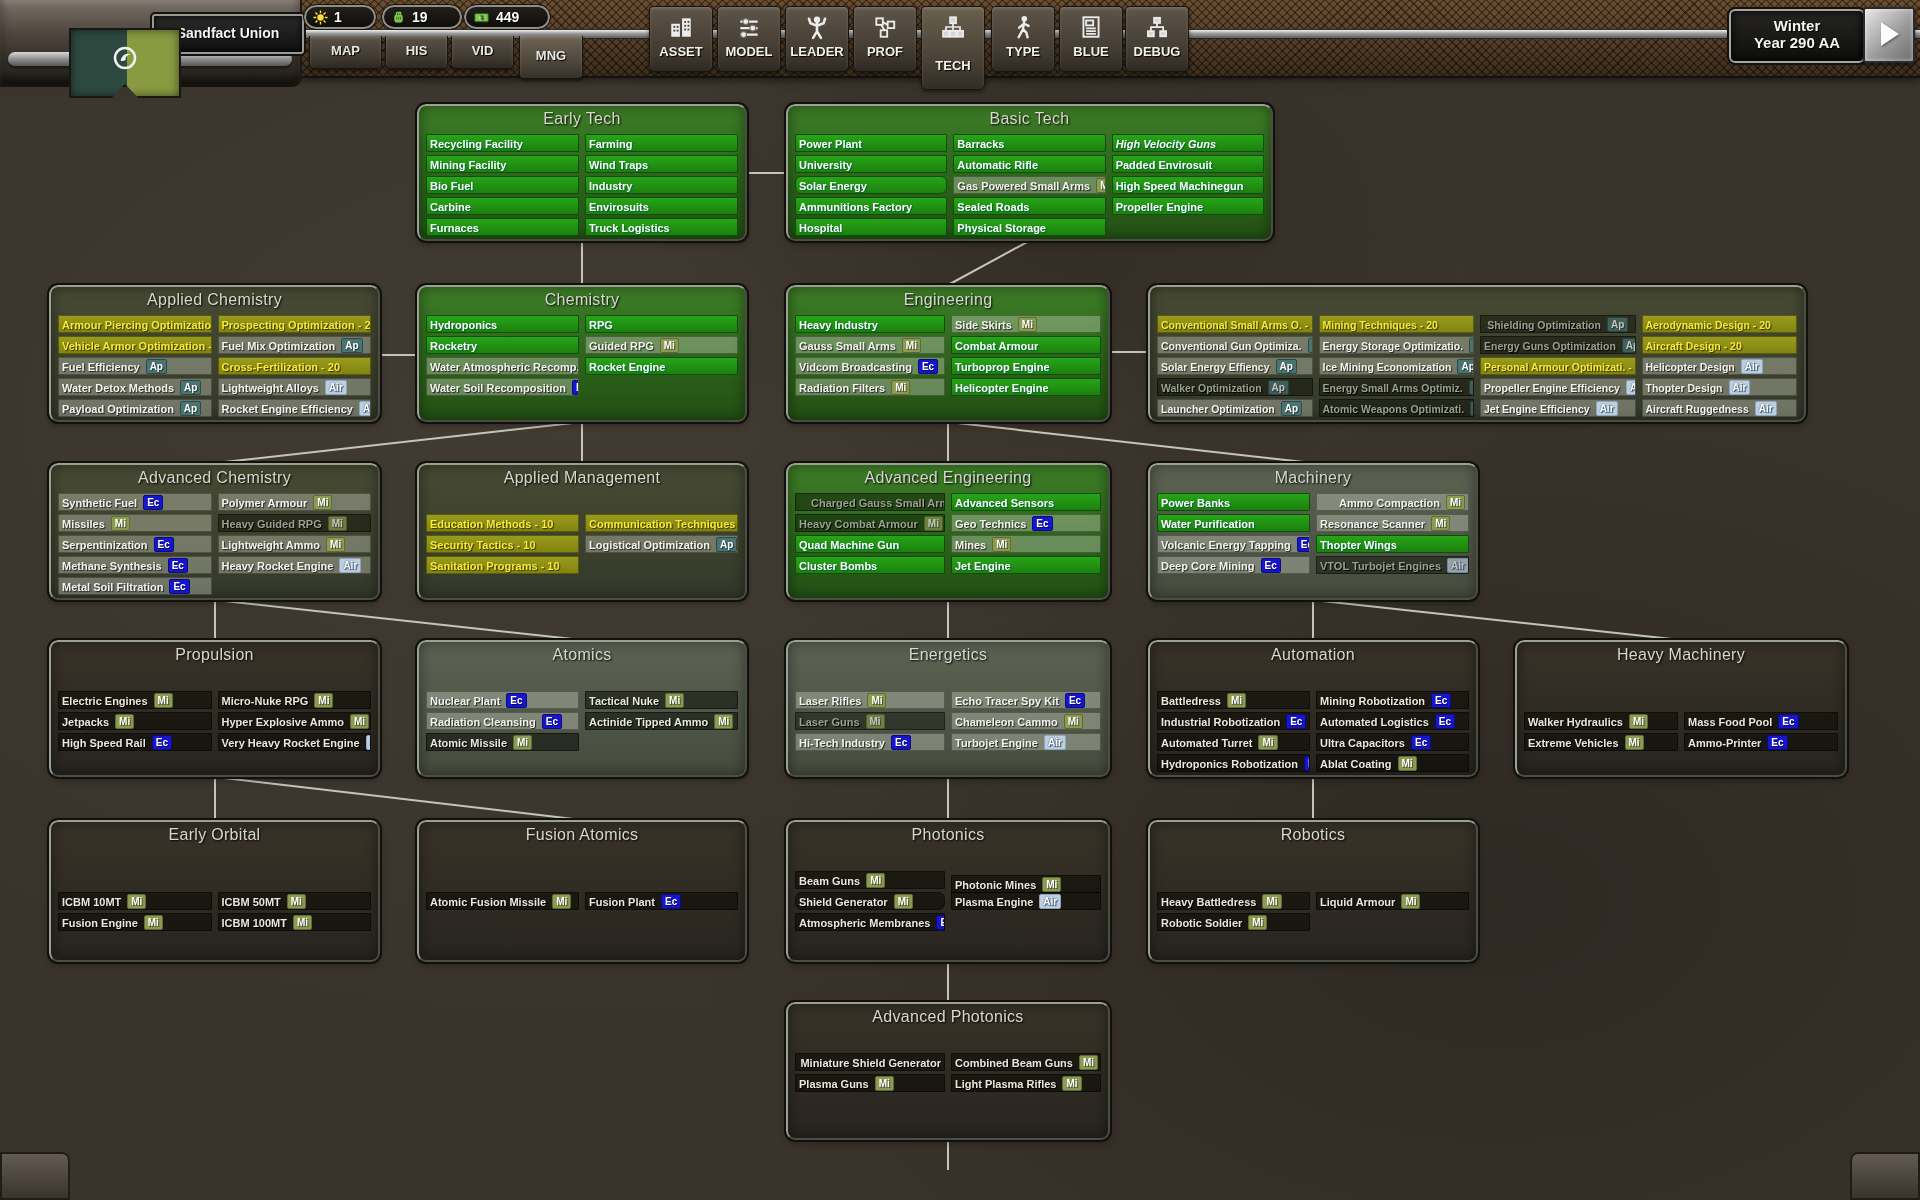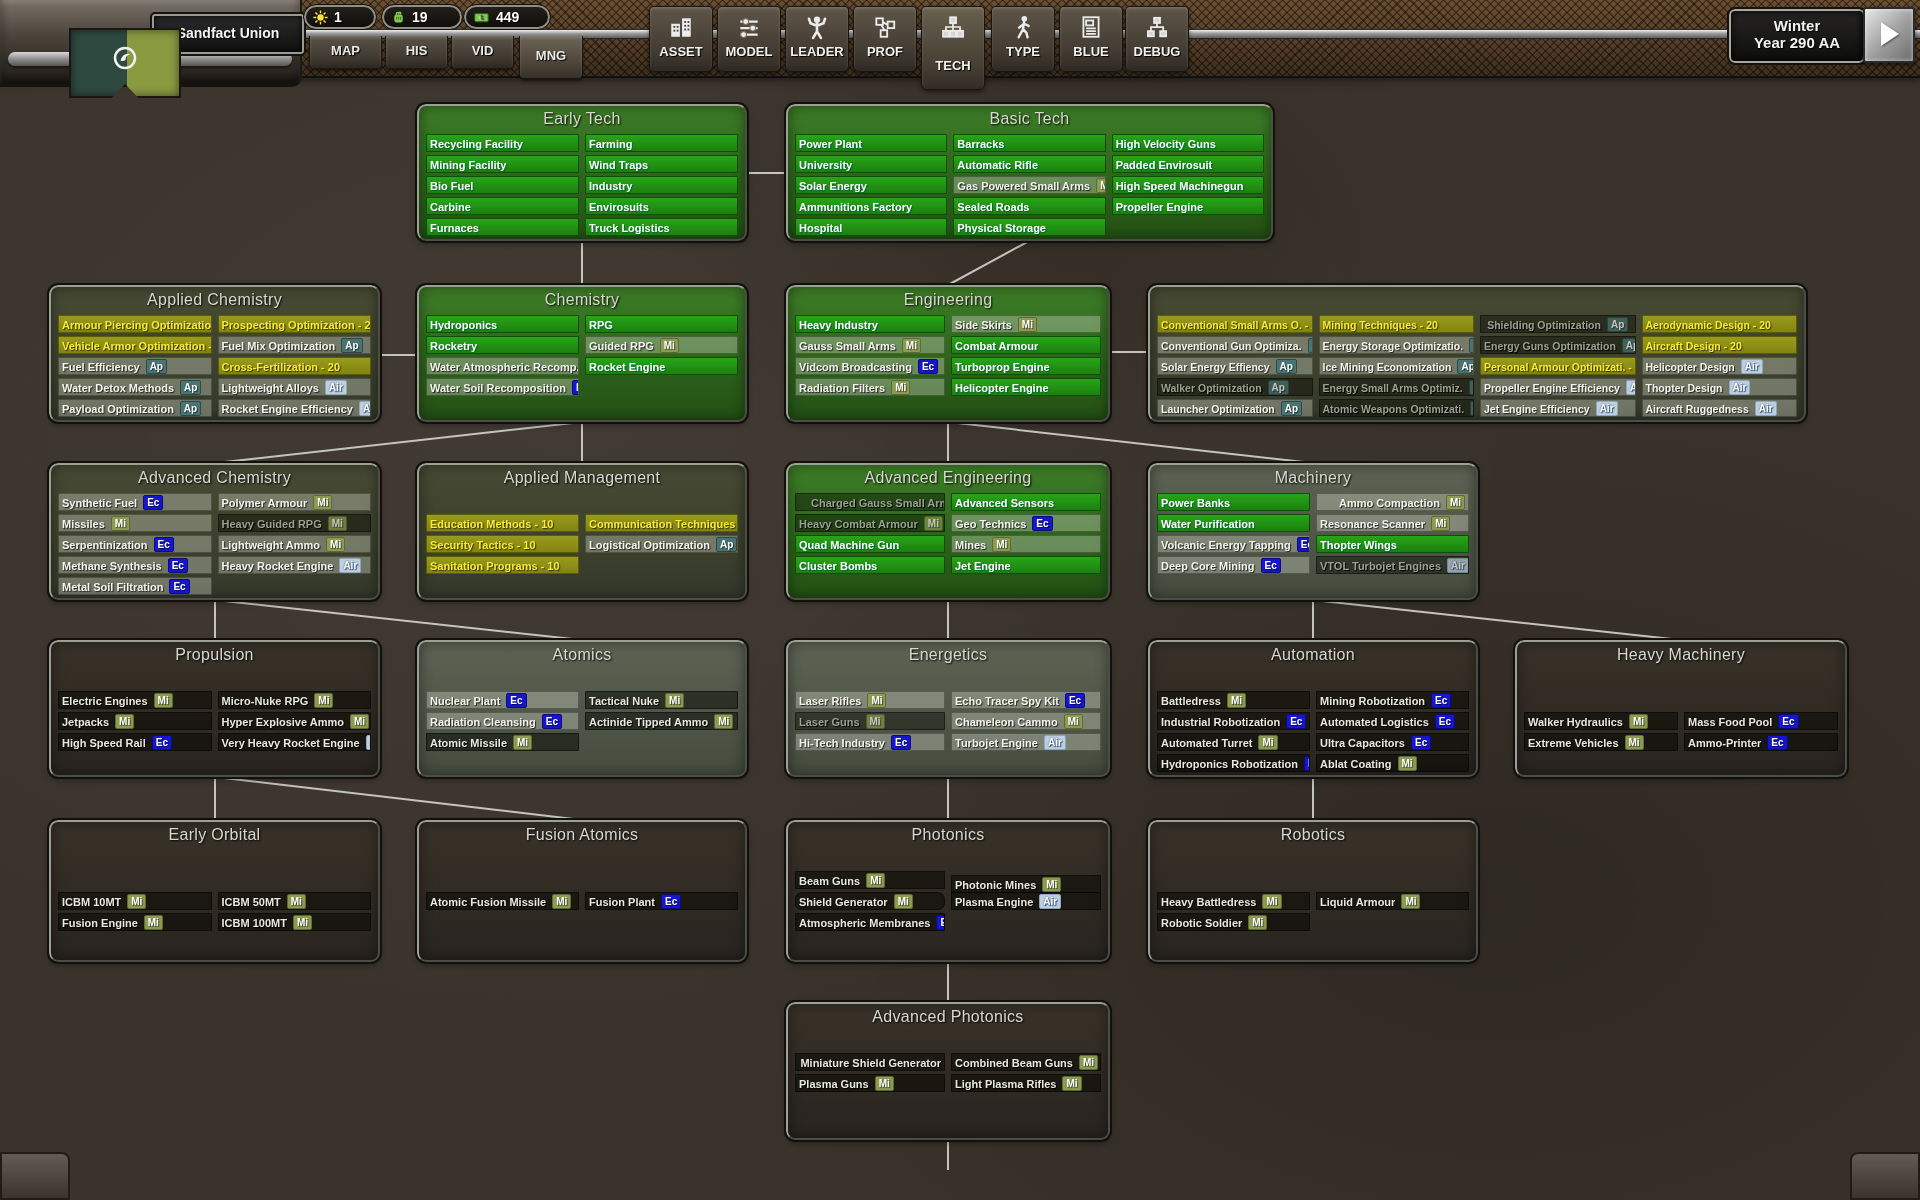--- a/index.html
+++ b/index.html
@@ -272,29 +272,29 @@
         <div class="row res" style="left: 166px; top: 28px; width: 153px;"><span>Farming</span></div>
         <div class="row res" style="left: 166px; top: 49px; width: 153px;"><span>Wind Traps</span></div>
         <div class="row res" style="left: 166px; top: 70px; width: 153px;"><span>Industry</span></div>
         <div class="row res" style="left: 166px; top: 91px; width: 153px;"><span>Envirosuits</span></div>
         <div class="row res" style="left: 166px; top: 112px; width: 153px;"><span>Truck Logistics</span></div>
       </div>
       <div class="panel green" data-cols="3" style="left: 786px; top: 104px; width: 487px; height: 137px;">
         <div class="ptitle">Basic Tech</div>
         <div class="row res" style="left: 7px; top: 28px; width: 152.333px;"><span>Power Plant</span></div>
         <div class="row res" style="left: 7px; top: 49px; width: 152.333px;"><span>University</span></div>
-        <div class="row res" style="left: 7px; top: 70px; width: 152.333px;"><span>Solar Energy</span></div>
+        <div class="row res" style="left: 7px; top: 70px; width: 152.333px; border-radius: 6px;"><span>Solar Energy</span></div>
         <div class="row res" style="left: 7px; top: 91px; width: 152.333px;"><span>Ammunitions Factory</span></div>
         <div class="row res" style="left: 7px; top: 112px; width: 152.333px;"><span>Hospital</span></div>
         <div class="row res" style="left: 165.333px; top: 28px; width: 152.333px;"><span>Barracks</span></div>
         <div class="row res" style="left: 165.333px; top: 49px; width: 152.333px;"><span>Automatic Rifle</span></div>
         <div class="row avail" style="left: 165.333px; top: 70px; width: 152.333px;"><span>Gas Powered Small Arms</span><span class="tag tag-Mi">Mi</span></div>
         <div class="row res" style="left: 165.333px; top: 91px; width: 152.333px;"><span>Sealed Roads</span></div>
         <div class="row res" style="left: 165.333px; top: 112px; width: 152.333px;"><span>Physical Storage</span></div>
-        <div class="row res" style="left: 323.667px; top: 28px; width: 152.333px;"><span>High Velocity Guns</span></div>
+        <div class="row res" style="left: 323.667px; top: 28px; width: 152.333px; font-style: italic;"><span>High Velocity Guns</span></div>
         <div class="row res" style="left: 323.667px; top: 49px; width: 152.333px;"><span>Padded Envirosuit</span></div>
         <div class="row res" style="left: 323.667px; top: 70px; width: 152.333px;"><span>High Speed Machinegun</span></div>
         <div class="row res" style="left: 323.667px; top: 91px; width: 152.333px;"><span>Propeller Engine</span></div>
       </div>
       <div class="panel olive" data-cols="2" style="left: 49px; top: 285px; width: 331px; height: 137px;">
         <div class="ptitle">Applied Chemistry</div>
         <div class="row prog" style="left: 7px; top: 28px; width: 153.5px;"><span>Armour Piercing Optimizatio. - 10</span></div>
         <div class="row prog" style="left: 7px; top: 49px; width: 153.5px;"><span>Vehicle Armor Optimization - 10</span></div>
         <div class="row avail" style="left: 7px; top: 70px; width: 153.5px;"><span>Fuel Efficiency</span><span class="tag tag-Ap">Ap</span></div>
         <div class="row avail" style="left: 7px; top: 91px; width: 153.5px;"><span>Water Detox Methods</span><span class="tag tag-Ap">Ap</span></div>

